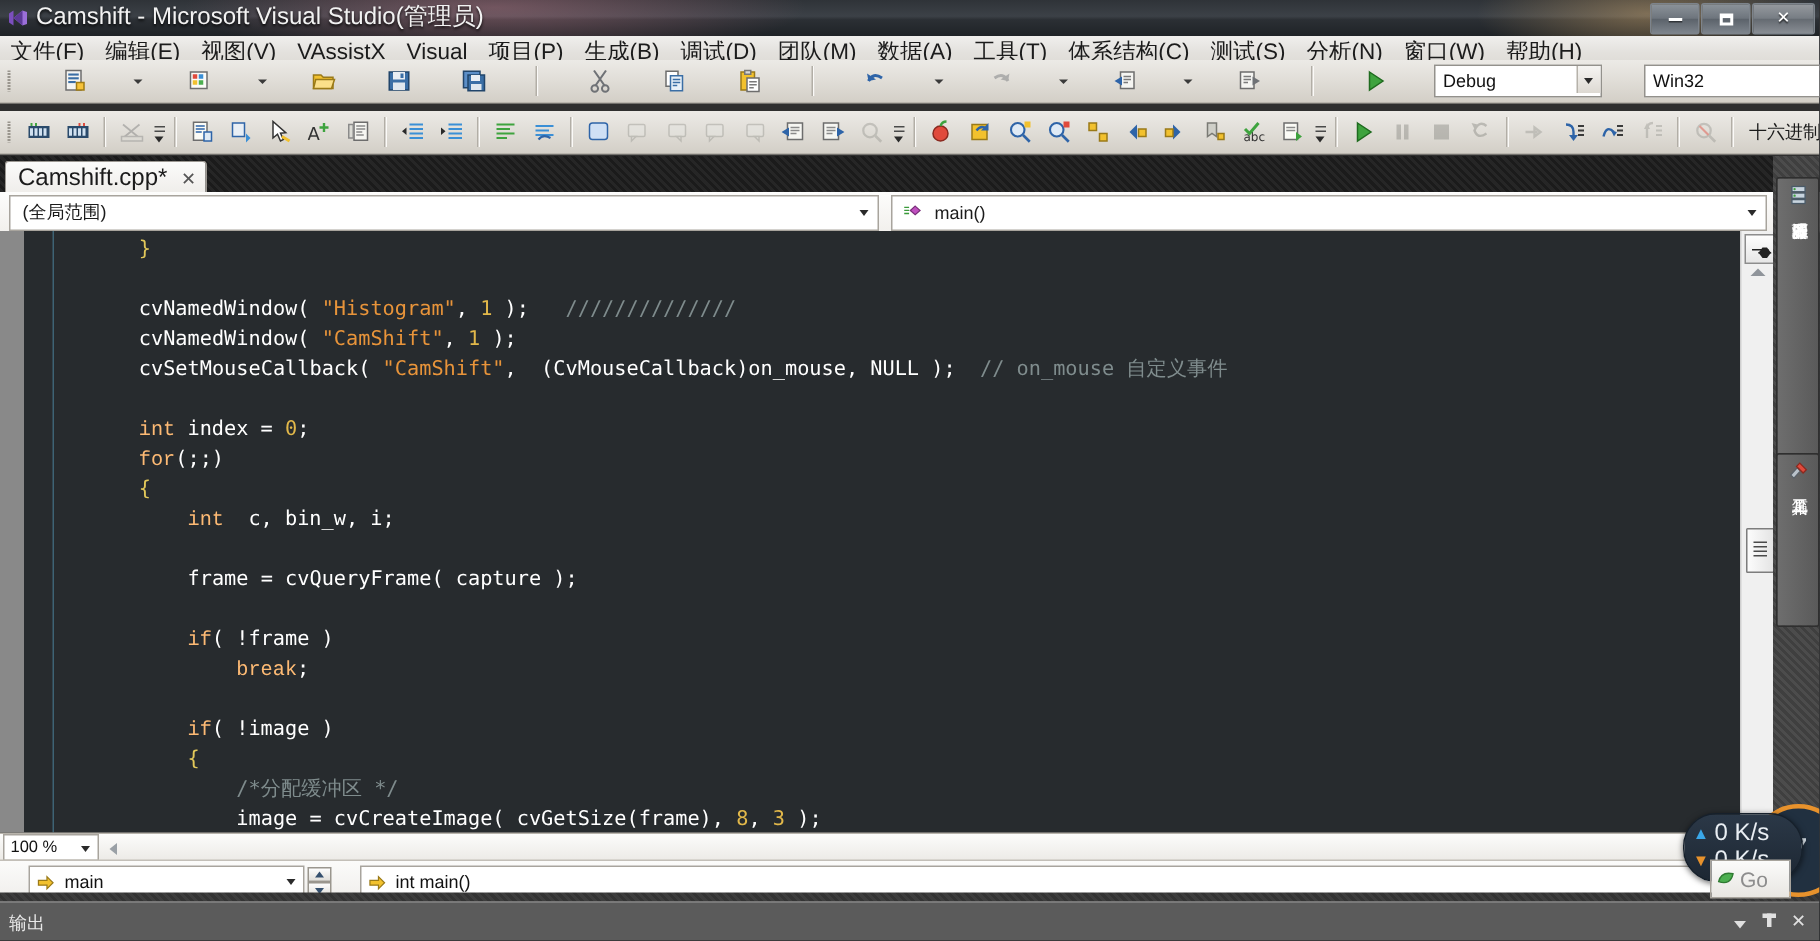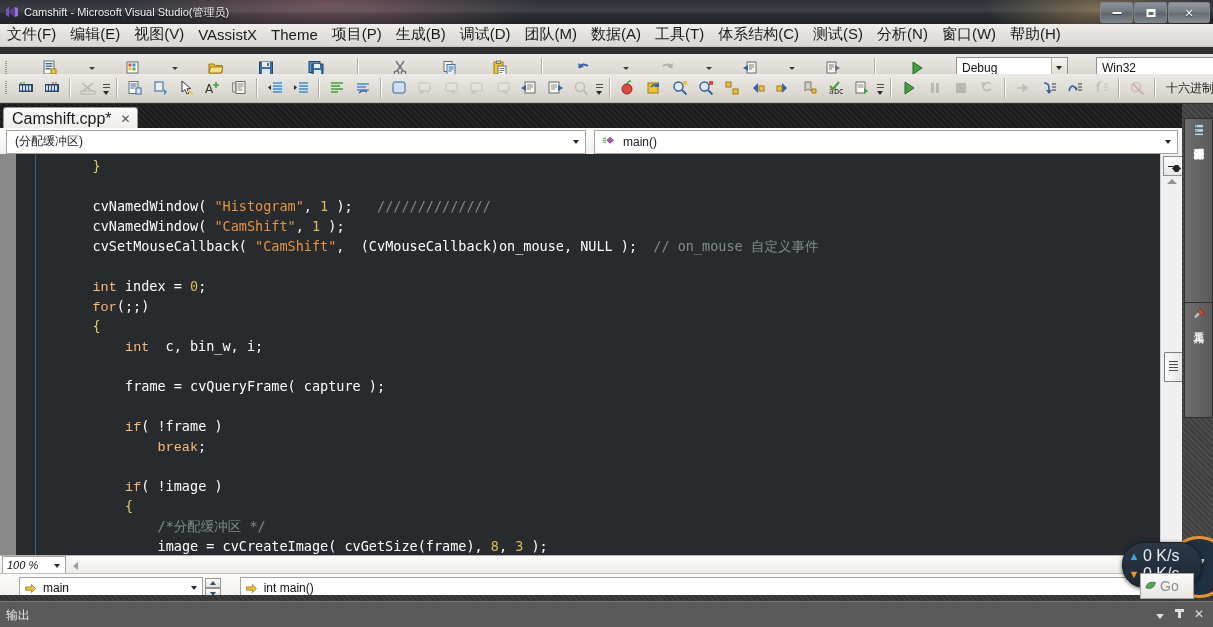--- a/index.html
+++ b/index.html
@@ -24,21 +24,21 @@
     pointer-events:none;
   }
   .titlebar .glow2{
     position:absolute;right:0px;top:-26px;width:230px;height:70px;
     background:radial-gradient(ellipse at center, rgba(255,200,120,.35) 0%, rgba(255,200,120,0) 70%);
     pointer-events:none;
   }
   .vslogo{position:absolute;left:4px;top:4px;width:16px;height:16px;}
   .title-text{
     position:absolute;left:24px;top:3px;height:18px;line-height:18px;
-    color:#f2f2f2;font-size:11px;white-space:nowrap;
+    color:#f2f2f2;font-size:16px;white-space:nowrap;
     text-shadow:0 1px 2px rgba(0,0,0,.9);
   }
   .winbtns{position:absolute;right:3px;top:2px;height:20px;display:flex;}
   .winbtn{
     width:31px;height:19px;margin-left:1px;
     border:1px solid #7d848c;border-radius:2px;
     background:linear-gradient(to bottom,#8b9299 0%,#6e757d 48%,#5c636b 52%,#7d848c 100%);
     position:relative;
   }
   .winbtn.close{width:40px;background:linear-gradient(to bottom,#95999e 0%,#777d84 48%,#656b72 52%,#888d93 100%);}
@@ -59,21 +59,21 @@
     padding:2px 7px 3px 7px;color:#1b1b1b;font-size:15px;white-space:nowrap;cursor:default;
   }
 
   
   .toolbar{
     position:absolute;left:0;width:1213px;height:28px;
     background:linear-gradient(to bottom,#eceae6 0%,#e0ddd7 50%,#d3cfc7 100%);
     border-bottom:1px solid #b9b5ad;
     display:flex;align-items:center;
   }
-  .tb1{top:54px;gap:24px;}
+  .tb1{top:40px;gap:24px;}
   .tb2{top:74px;}
   .grip{width:8px;height:20px;margin:0 2px 0 3px;position:relative;flex:0 0 auto;}
   .grip:before{content:"";position:absolute;left:2px;top:3px;width:2px;height:14px;
     background:repeating-linear-gradient(to bottom,#9a968e 0 1px,transparent 1px 2px);}
   .sep{width:1px;height:20px;margin:0 4px;background:#b2aea6;border-right:1px solid #fbfaf8;flex:0 0 auto;}
   .tbtn{
     width:22px;height:22px;margin:0 1px;position:relative;flex:0 0 auto;
     display:flex;align-items:center;justify-content:center;border:1px solid transparent;border-radius:2px;
   }
   .tbtn.dis{opacity:.45;}
@@ -177,21 +177,21 @@
   
   .zoomstrip{
     position:absolute;left:0;top:555px;width:1160px;height:18px;
     background:linear-gradient(to bottom,#fcfcfb,#eceae6);border-top:1px solid #b8b4ac;
     display:flex;align-items:center;
   }
   .zoombox{
     width:62px;height:16px;margin-left:2px;background:#fff;border:1px solid #a8a49d;
     display:flex;align-items:center;position:relative;
   }
-  .zoombox .t{padding-left:4px;font-size:11px;color:#111;font-style:italic;}
+  .zoombox .t{padding-left:4px;font-size:11px;color:#111;}
   .zoombox .cb:after{content:"";position:absolute;right:5px;top:7px;border-left:3px solid transparent;
     border-right:3px solid transparent;border-top:4px solid #2a2a2a;}
   .hsleft{width:14px;height:16px;position:relative;margin-left:4px;}
   .hsleft:after{content:"";position:absolute;left:3px;top:5px;
     border-top:4px solid transparent;border-bottom:4px solid transparent;border-right:5px solid #9aa0a6;}
 
   
   .memberbar{
     position:absolute;left:0;top:573px;width:1160px;height:28px;
     background:linear-gradient(to bottom,#fbfbfa,#efedea);border-top:1px solid #c3bfb8;
@@ -308,21 +308,21 @@
           <i>✕</i>
         </div>
     </div>
   </div>
 
   <div class="menubar">
     <div class="menuitem">文件(F)</div>
     <div class="menuitem">编辑(E)</div>
     <div class="menuitem">视图(V)</div>
     <div class="menuitem">VAssistX</div>
-    <div class="menuitem">Theme</div>
+    <div class="menuitem">Visual</div>
     <div class="menuitem">项目(P)</div>
     <div class="menuitem">生成(B)</div>
     <div class="menuitem">调试(D)</div>
     <div class="menuitem">团队(M)</div>
     <div class="menuitem">数据(A)</div>
     <div class="menuitem">工具(T)</div>
     <div class="menuitem">体系结构(C)</div>
     <div class="menuitem">测试(S)</div>
     <div class="menuitem">分析(N)</div>
     <div class="menuitem">窗口(W)</div>
@@ -793,21 +793,21 @@
 
   <div class="tabstrip">
     <div class="doctab">
       <span class="lbl">Camshift.cpp*</span>
       <span class="x">✕</span>
     </div>
   </div>
 
   <div class="navbar">
     <div class="navcombo" style="width:578px;">
-      <span class="txt">(分配缓冲区)</span>
+      <span class="txt">(全局范围)</span>
       <div class="cb"></div>
     </div>
     <div class="navcombo" style="width:578px;margin-left:8px;padding-left:4px;">
       <svg class="ic" style="width:13px;height:13px;margin-left:3px;flex:0 0 auto;" viewBox="0 0 16 16">
         <path d="M1 4h4M1 6.5h4M1 9h4" stroke="#3a9a3a" stroke-width="1.1"></path>
         <path d="M10 3 L14 6.5 L10 10 L6 6.5z" fill="#c050c0" stroke="#7a2f7a"></path>
       </svg>
       <span class="txt">main()</span>
       <div class="cb"></div>
     </div>

